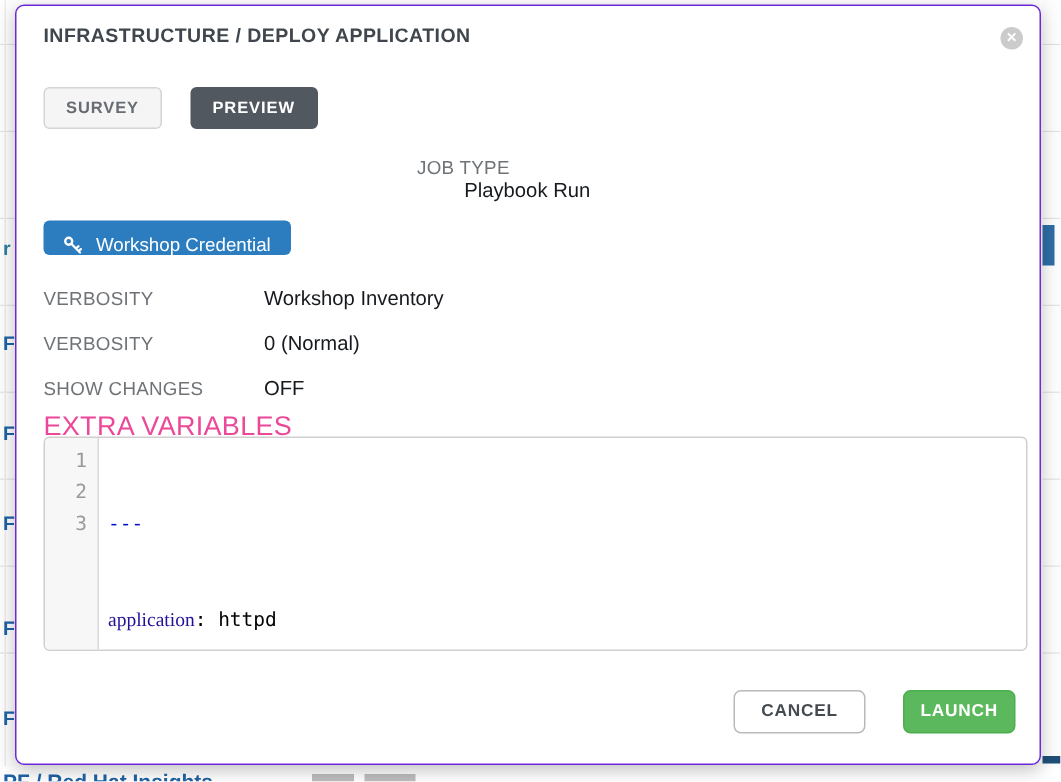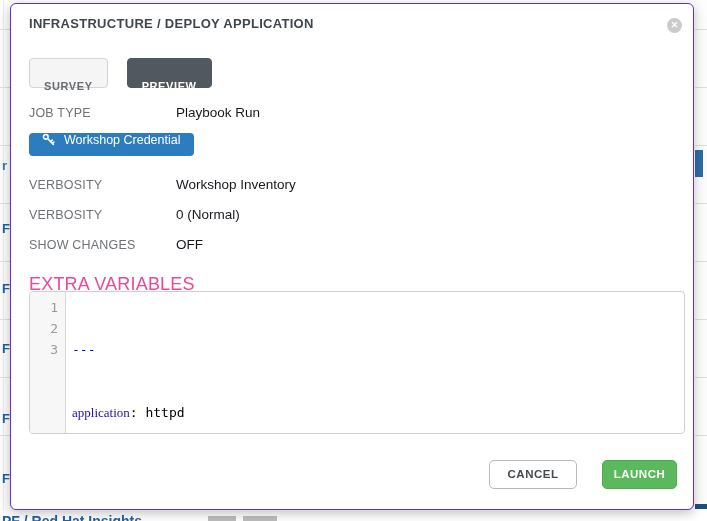--- a/index.html
+++ b/index.html
@@ -29,33 +29,33 @@
   .modal { position:absolute; left:10px; top:3px; width:684px; height:507px;
            background:#fff; border:1px solid #6d28d9; border-radius:6px;
            box-shadow:0 3px 12px rgba(0,0,0,.25); }
   .modal-title { position:absolute; left:18px; top:12px; font-weight:bold;
                  font-size:13px; color:#40464d; letter-spacing:.3px; }
   .modal-close { position:absolute; right:11px; top:14px; width:15px; height:15px;
                  border-radius:50%; background:#cbcbcb; color:#fff; font-size:9px;
                  font-weight:bold; line-height:15px; text-align:center; cursor:pointer; }
 
   .tabs { position:absolute; left:18px; top:54px; display:flex; gap:19px; }
-  .tab { height:28px; line-height:26px; padding:14px 14px; border-radius:4px;
+  .tab { height:28px; line-height:26px; padding:0 14px; border-radius:4px;
          font-size:11px; font-weight:bold; letter-spacing:.6px; cursor:pointer; }
   .tab-survey  { background:#f5f5f5; border:1px solid #d4d4d4; color:#666c72; }
   .tab-preview { background:#51585f; border:1px solid #51585f; color:#ffffff; }
 
   .fields { position:absolute; left:18px; top:101px; width:645px; }
   .field-row { display:flex; align-items:center; }
-  .mb-a { margin-bottom:13px; } .mb-b { margin-bottom:21px; }
+  .mb-a { margin-bottom:13px;flex-direction:column; } .mb-b { margin-bottom:21px; }
   .mb-c { margin-bottom:15px; }
   .field-label { width:147px; font-size:12.5px; color:#6f7377; letter-spacing:.2px; flex:none; }
   .field-value { font-size:13.5px; color:#16191d; }
 
-  .cred-badge { display:inline-flex; align-items:flex-start; gap:9px; height:23px;
+  .cred-badge { display:inline-flex; align-items:flex-end; gap:9px; height:23px;
                 padding:0 13px; background:#2c7dc0; border-radius:4px; color:#fff;
                 font-size:12.5px; cursor:pointer; }
   .key-icon { width:13px; height:13px; display:block; }
 
   .extra-label { position:absolute; left:18px; top:270px; font-size:18px;
                  color:#ec4899; letter-spacing:.2px; }
   .editor { position:absolute; left:18px; top:287px; width:656px; height:143px;
             border:1px solid #cfcfcf; border-radius:4px; display:flex;
             overflow:hidden; background:#fff; }
   .gutter { width:36px; flex:none; background:#f7f7f7; border-right:1px solid #d9d9d9; padding-top:5px; }

